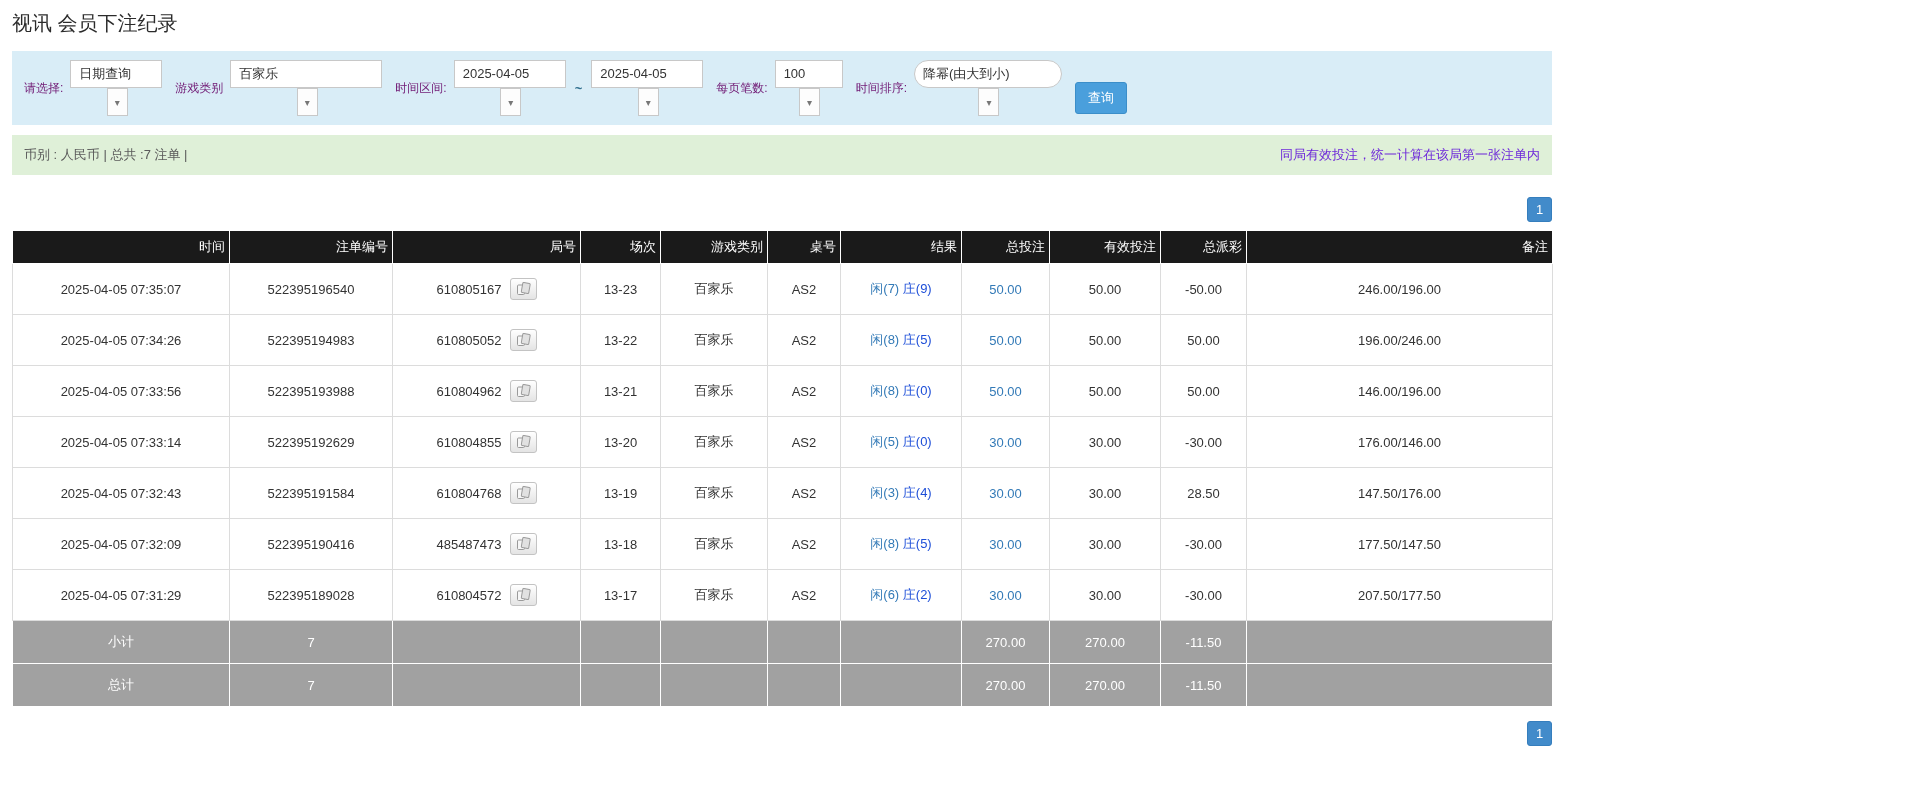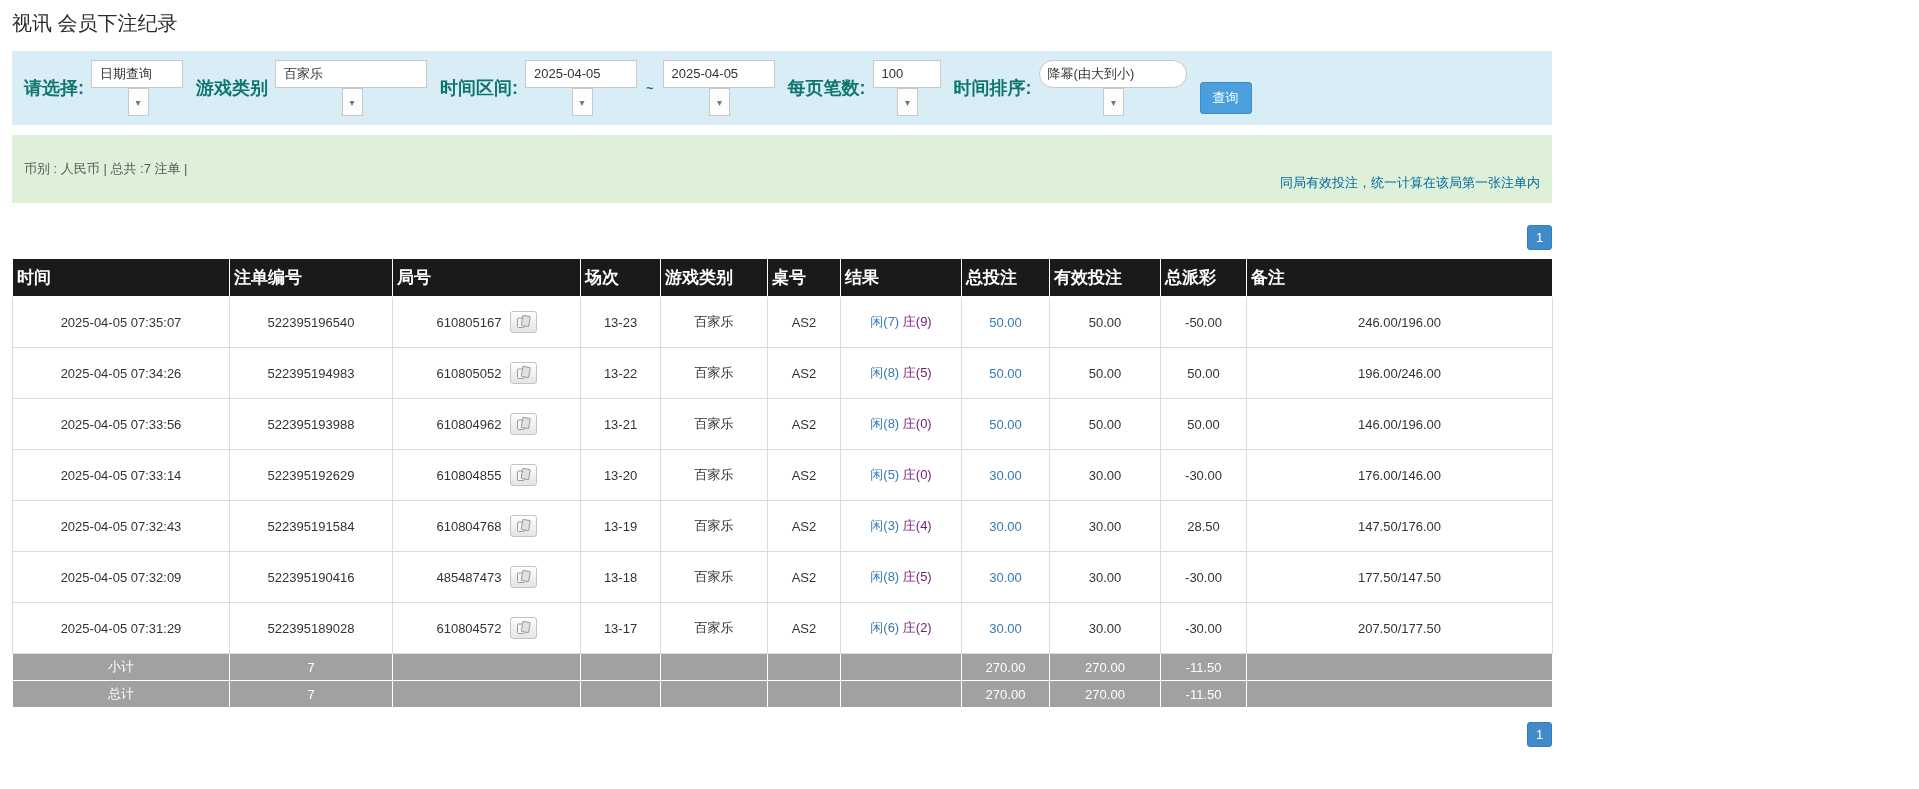--- a/index.html
+++ b/index.html
@@ -22,23 +22,23 @@
   
   .filter-bar {
     background: #d9edf7;
     padding: 9px 12px;
     display: flex;
     align-items: center;
     gap: 7px;
     flex-wrap: nowrap;
   }
   .flabel {
-    color: #0f766e;
-    font-weight: bold;
-    font-size: 18px;
+    color: #701a75;
+    font-weight: normal;
+    font-size: 12px;
     white-space: nowrap;
     margin-left: 6px;
   }
   .flabel:first-child { margin-left: 0; }
   .combo { display: inline-flex; align-items: center; flex-direction: column; }
   .ctext {
     background: #fff;
     border: 1px solid #c8c8c8;
     height: 28px;
     line-height: 26px;
@@ -85,21 +85,21 @@
     margin-top: 10px;
     background: #dff0d8;
     padding: 11px 12px;
     display: flex;
     justify-content: space-between;
     align-items: center;
     font-size: 13px;
     text-align: center;
   }
   .info-left { color: #5a5a5a; }
-  .info-right { color: #0369a1; margin-top: 28px; }
+  .info-right { color: #6d28d9; }
 
   
   .pager { display: flex; justify-content: flex-end; }
   .pager.top { margin: 22px 0 8px 0; }
   .pager.bottom { margin: 14px 0 20px 0; }
   .page-btn {
     min-width: 25px;
     height: 25px;
     background: #428bca;
     border: 1px solid #357ebd;
@@ -114,59 +114,59 @@
   
   table.bets {
     width: 100%;
     border-collapse: collapse;
     table-layout: fixed;
     font-size: 13px;
   }
   table.bets thead th {
     background: #1a1a1a;
     color: #fff;
-    font-weight: bold;
+    font-weight: normal;
     padding: 7px 4px;
     border: 1px solid #fff;
-    text-align: left;
-    font-size: 17px;
+    text-align: right;
+    font-size: 13px;
   }
   table.bets tbody td {
     border: 1px solid #dcdcdc;
     text-align: center;
     padding: 14px 4px;
     color: #333;
     background: #fff;
     overflow: hidden;
     white-space: nowrap;
   }
   table.bets tbody tr.summary-row td {
     background: #a1a1a1;
     color: #fff;
     border: 1px solid #fff;
-    padding: 4px 4px;
+    padding: 12px 4px;
     font-size: 13px;
     text-align: center;
   }
   .round-cell .round-num { vertical-align: middle; }
   .card-btn {
     display: inline-flex;
     align-items: center;
     justify-content: center;
     width: 27px;
     height: 22px;
     margin-left: 8px;
     border: 1px solid #c3c3c3;
     border-radius: 3px;
     background: linear-gradient(#ffffff, #e4e4e4);
     vertical-align: middle;
     cursor: pointer;
   }
   .player { color: #337ab7; }
-  .banker { color: #701a75; }
+  .banker { color: #1d4ed8; }
   .blue-link { color: #337ab7; cursor: pointer; }
   td.neg, .summary-row td.neg { color: #f20000; }
 </style>
 </head>
 <body>
 
 <div class="content">
 
   <h1 class="page-title">视讯 会员下注纪录</h1>
 

